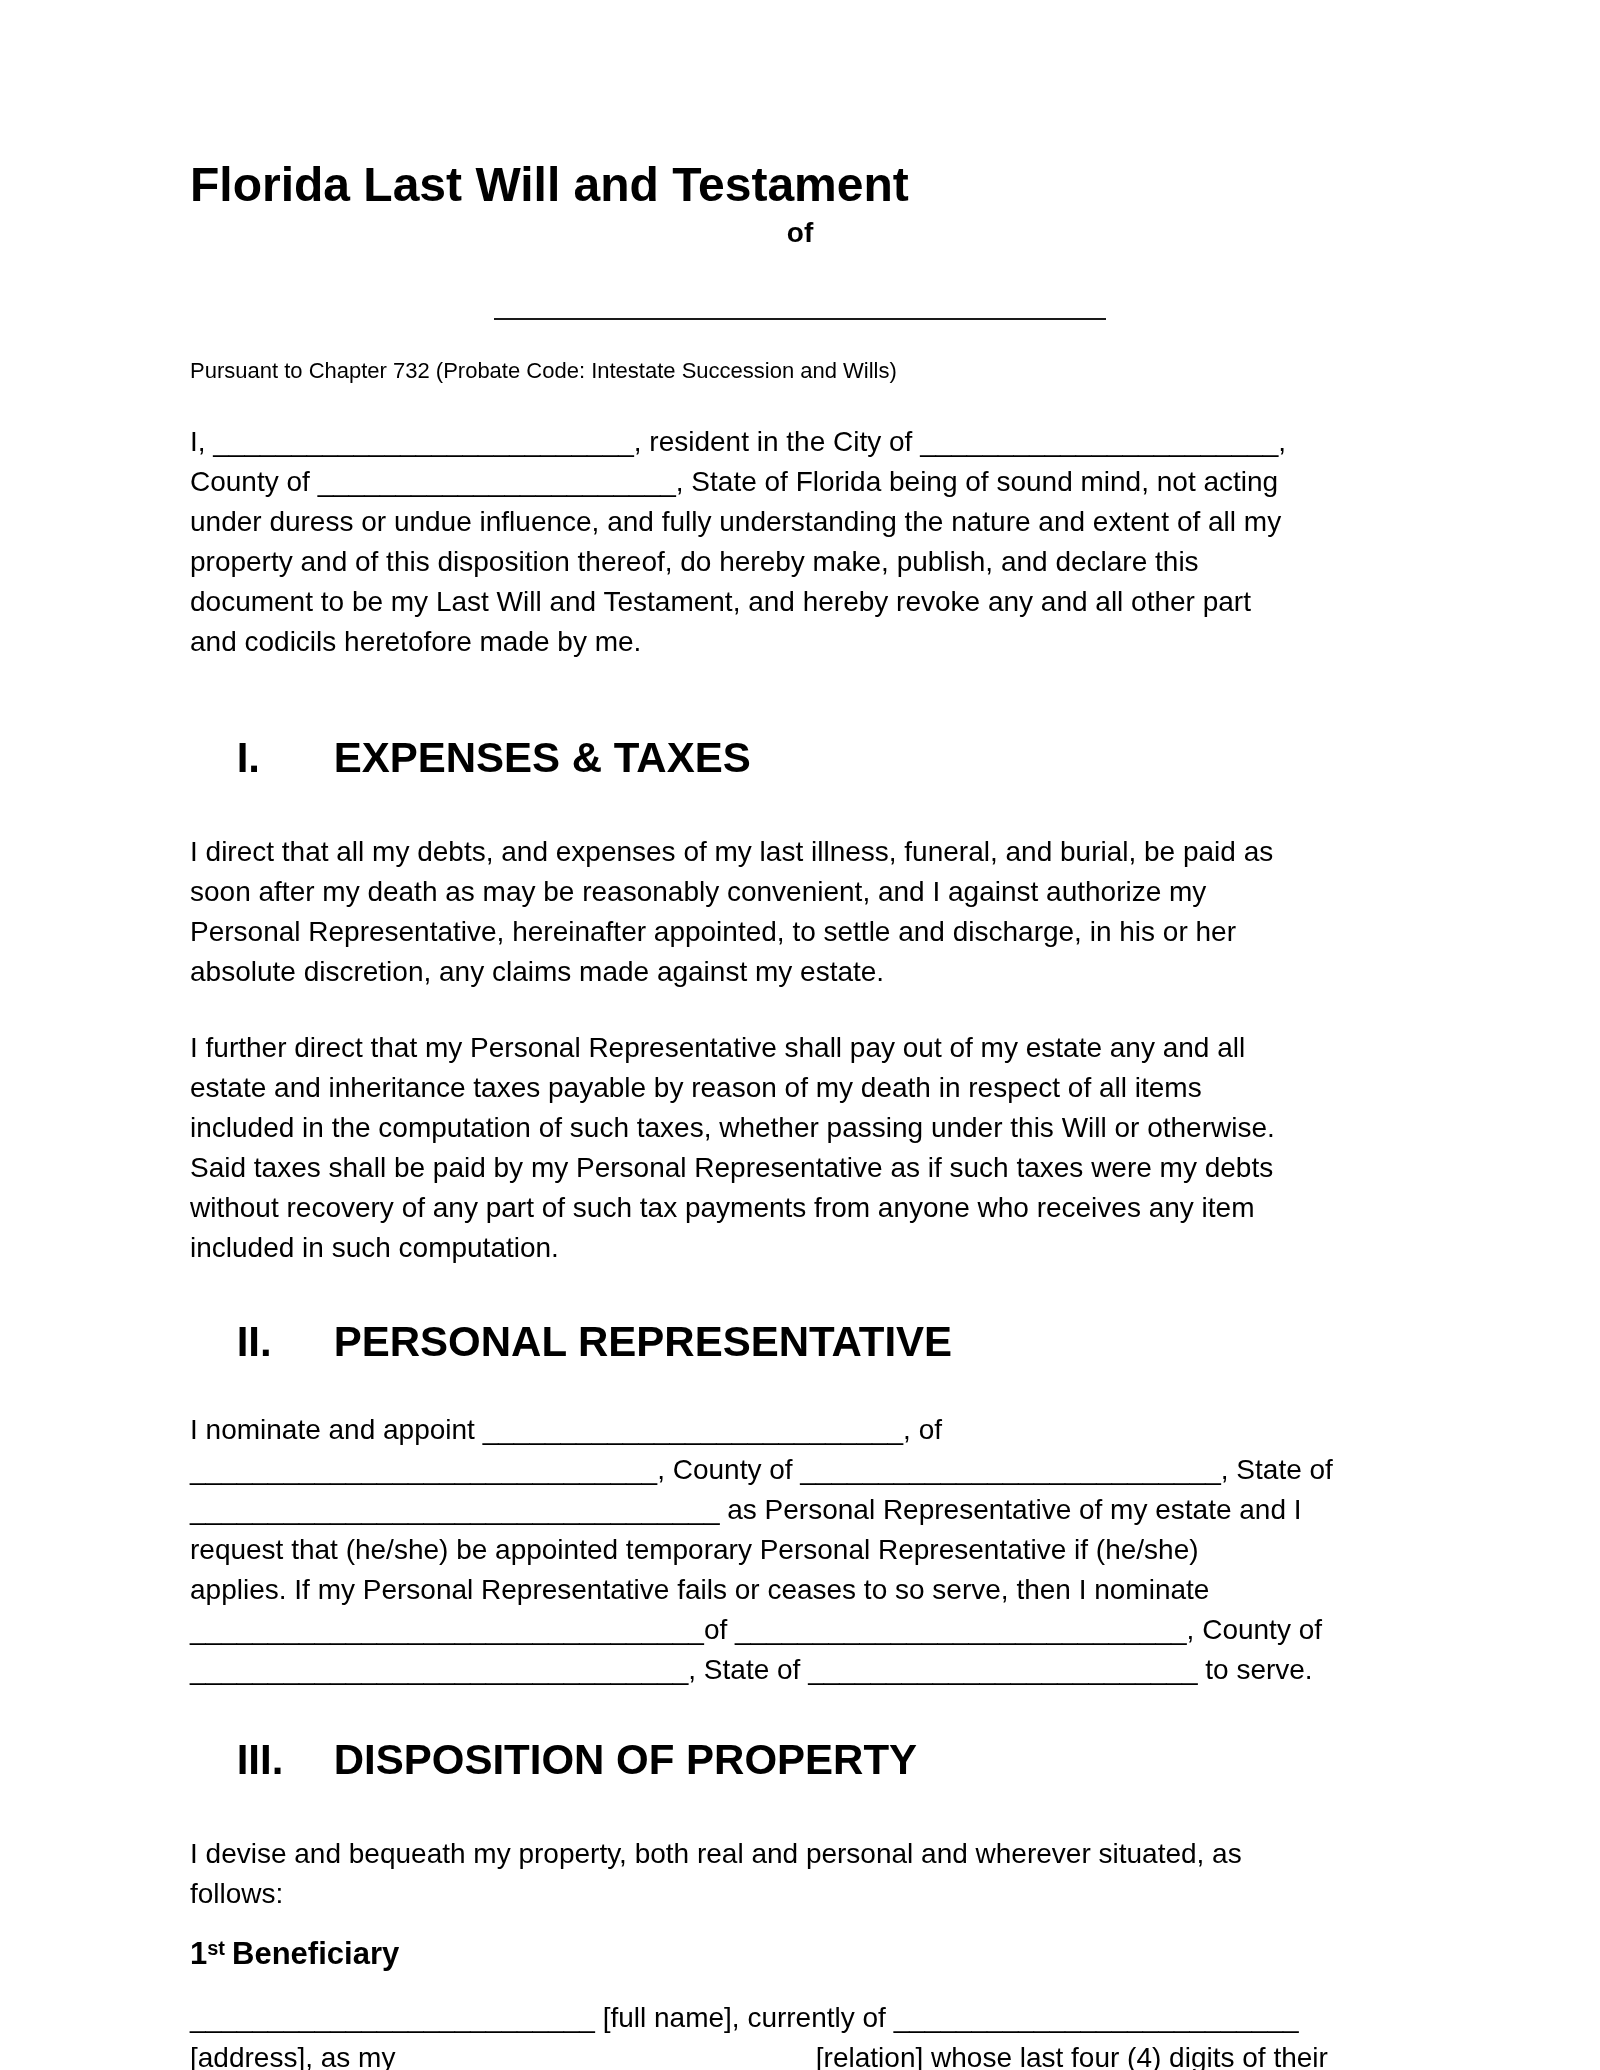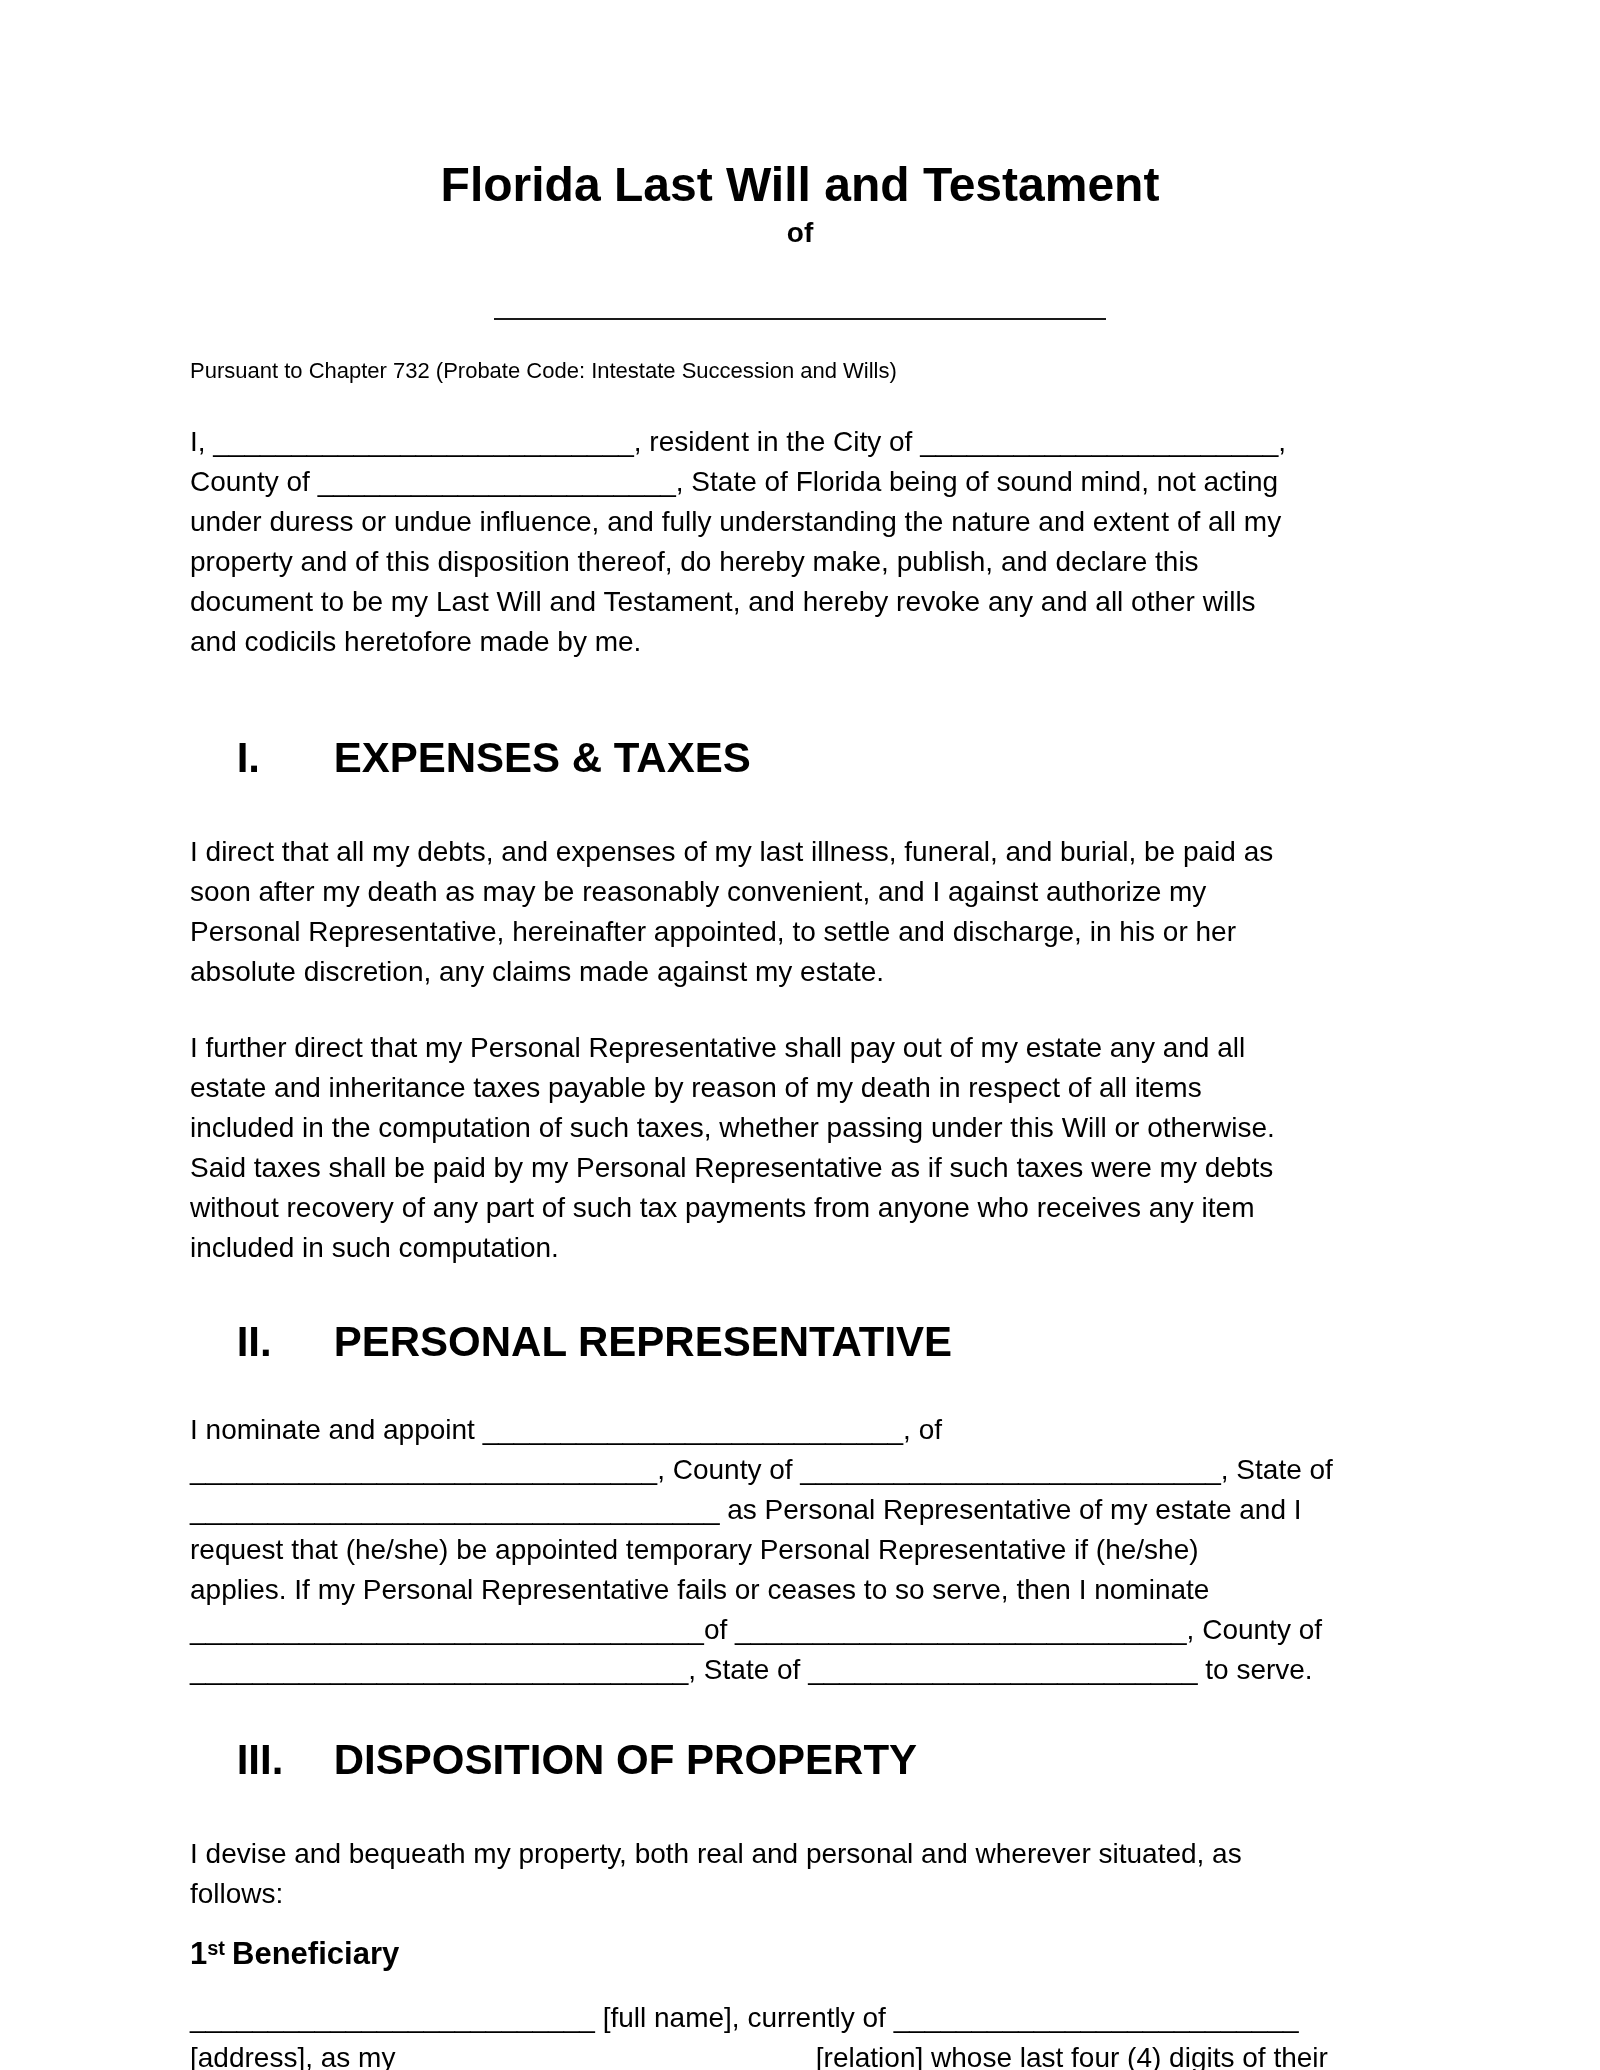--- a/index.html
+++ b/index.html
@@ -8,21 +8,21 @@
     width:1600px;height:2070px;
     background:#ffffff;
     box-sizing:border-box;
     padding:158px 190px 0 190px;
     margin:0 auto;
     font-family:"Liberation Sans", sans-serif;
     color:#000;
     overflow:hidden;
   }
   .doc-title{
-    font-size:48px;line-height:54px;font-weight:bold;text-align:center;
+    font-size:48px;line-height:54px;font-weight:bold;
     letter-spacing:0;
   }
   .doc-subtitle{
     font-size:28px;line-height:42px;font-weight:bold;text-align:center;
   }
   .name-blank{
     width:612px;height:24px;margin:40px auto 0 auto;
     border-bottom:2px solid #1a1a1a;
   }
   .statute{
@@ -60,21 +60,21 @@
 
   <div class="name-blank"></div>
 
   <div class="statute">Pursuant to Chapter 732 (Probate Code: Intestate Succession and Wills)</div>
 
   <div class="para p-opening">
     <div class="line">I, ___________________________, resident in the City of _______________________,</div>
     <div class="line">County of _______________________, State of Florida being of sound mind, not acting</div>
     <div class="line">under duress or undue influence, and fully understanding the nature and extent of all my</div>
     <div class="line">property and of this disposition thereof, do hereby make, publish, and declare this</div>
-    <div class="line">document to be my Last Will and Testament, and hereby revoke any and all other wills</div>
+    <div class="line">document to be my Last Will and Testament, and hereby revoke any and all other part</div>
     <div class="line">and codicils heretofore made by me.</div>
   </div>
 
   <div class="h-section h-expenses">
     <span class="num">I.</span><span>EXPENSES &amp; TAXES</span>
   </div>
 
   <div class="para p-expenses1">
     <div class="line">I direct that all my debts, and expenses of my last illness, funeral, and burial, be paid as</div>
     <div class="line">soon after my death as may be reasonably convenient, and I against authorize my</div>

